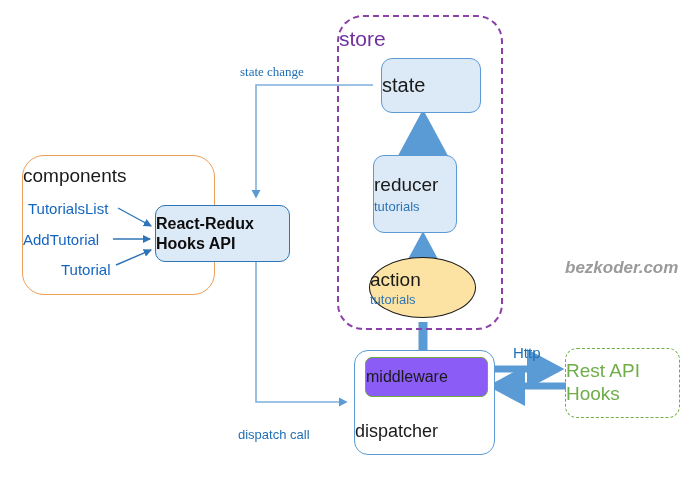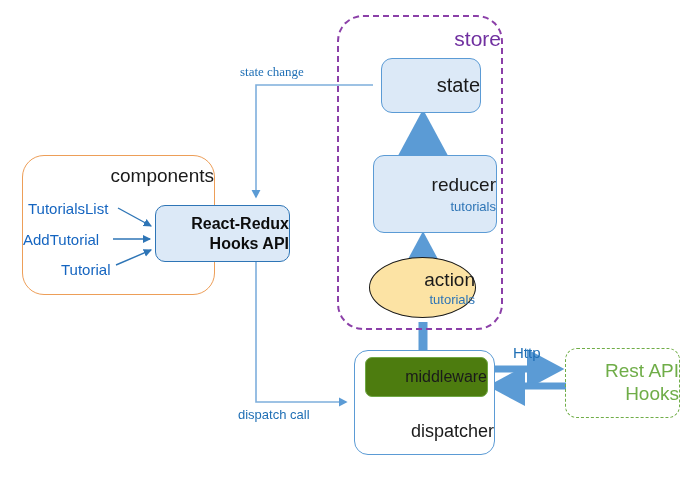--- a/index.html
+++ b/index.html
@@ -20,21 +20,21 @@
     left: 0;
     top: 0;
     width: 700px;
     height: 480px;
   }
   .node {
     position: absolute;
     box-sizing: border-box;
     display: flex;
     flex-direction: column;
-    align-items: flex-end;
+    align-items: flex-start;
     justify-content: center;
     text-align: center;
   }
 
   
   #store-container {
     left: 337px;
     top: 15px;
     width: 166px;
     height: 315px;
@@ -59,21 +59,21 @@
     border-radius: 11px;
     background: #DCE9F7;
     margin-left: 8px;
   }
   #state-label { font-size: 20px; color: #1a1a1a; }
 
   
   #reducer-box {
     left: 373px;
     top: 155px;
-    width: 124px;
+    width: 84px;
     height: 78px;
     border: 1.6px solid #5B9BD5;
     border-radius: 11px;
     background: #DCE9F7;
   }
   #reducer-label { font-size: 19px; color: #1a1a1a; }
   #reducer-sub { font-size: 13px; color: #2E75B6; margin-top: 3px; }
 
   
   #action-ellipse {
@@ -148,21 +148,21 @@
     color: #1a1a1a;
     margin-bottom: 12px;
   }
   #middleware-box {
     left: 365px;
     top: 357px;
     width: 123px;
     height: 40px;
     border: 1.5px solid #70A845;
     border-radius: 7px;
-    background: #4d7c0f;
+    background: #8b5cf6;
   }
   #middleware-label { font-size: 16px; color: #1a1a1a; }
 
   
   #restapi-box {
     left: 565px;
     top: 348px;
     width: 115px;
     height: 70px;
     border: 1.6px dashed #70AD47;
@@ -176,21 +176,21 @@
   }
 
   
   .edge-label {
     position: absolute;
     color: #1F6FB5;
     font-size: 13px;
     white-space: nowrap;
   }
   #label-state-change { left: 240px; top: 64px; font-family: Liberation Serif, serif; }
-  #label-dispatch-call { left: 238px; top: 407px; }
+  #label-dispatch-call { left: 238px; top: 427px; }
   #label-http { left: 513px; top: 344px; font-size: 15px; text-align: center; }
 
   
   #watermark {
     position: absolute;
     left: 565px;
     top: 258px;
     font-size: 17px;
     font-style: italic;
     font-weight: bold;
@@ -276,14 +276,15 @@
 
   <div class="node" id="restapi-box">
     <div class="restapi-line">Rest API</div>
     <div class="restapi-line">Hooks</div>
   </div>
 
   <div class="edge-label" id="label-state-change">state change</div>
   <div class="edge-label" id="label-dispatch-call">dispatch call</div>
   <div class="edge-label" id="label-http">Http</div>
 
+  <div id="watermark">bezkoder.com</div>
 
 </div>
 
 </body></html>

